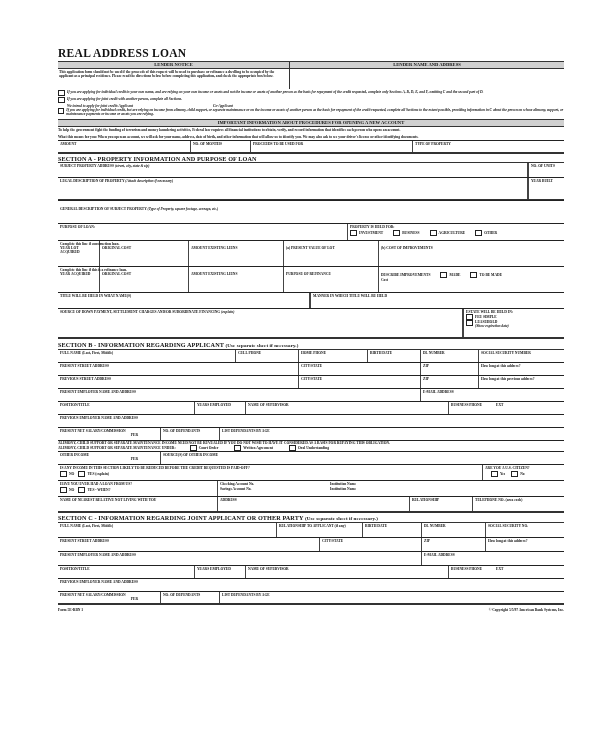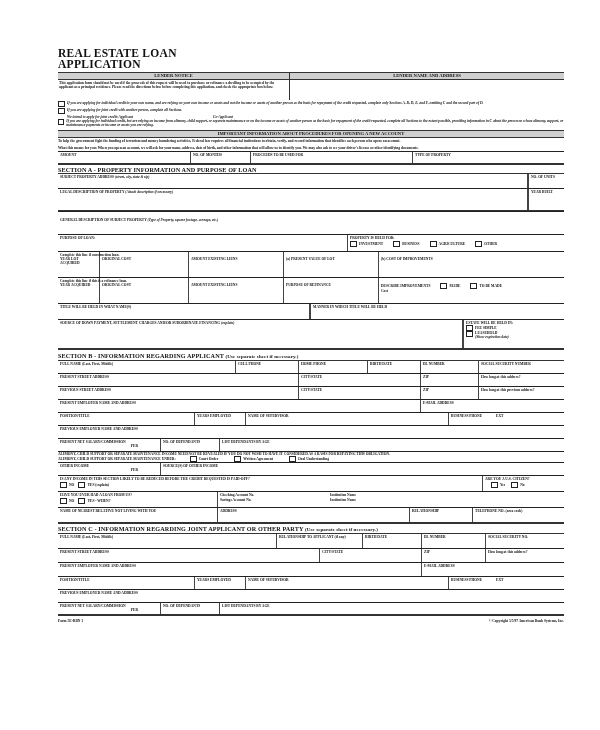--- a/index.html
+++ b/index.html
@@ -17,22 +17,21 @@
   .cbwrap { display: inline-flex; align-items: center; margin-right: 10px; }
   .thick { border-bottom: 2px solid #333; }
   .footer { display: flex; justify-content: space-between; font-size: 3.6px; font-weight: bold; margin-top: 3px; }
 </style>
 </head>
 <body>
 
 <div class="page">
 
   <div class="title">
-    <div>REAL ESTATE LOAN</div>
-    <div>APPLICATION</div>
+    <div>REAL ADDRESS LOAN</div>
   </div>
 
   <div style="display:flex; margin-top:2px;">
     <div style="width:232px; border-right:1.5px solid #333;">
       <div class="bar">LENDER NOTICE</div>
       <div class="tiny-i" style="padding:1px 1px; font-style:normal;">This application form should not be used if the proceeds of this request will be used to purchase or refinance a dwelling to be occupied by the applicant as a principal residence. Please read the directions below before completing this application, and check the appropriate box below.</div>
     </div>
     <div style="flex:1;">
       <div class="bar">LENDER NAME AND ADDRESS</div>
       <div style="height:20px; border-bottom:1px solid #fff;"></div>

